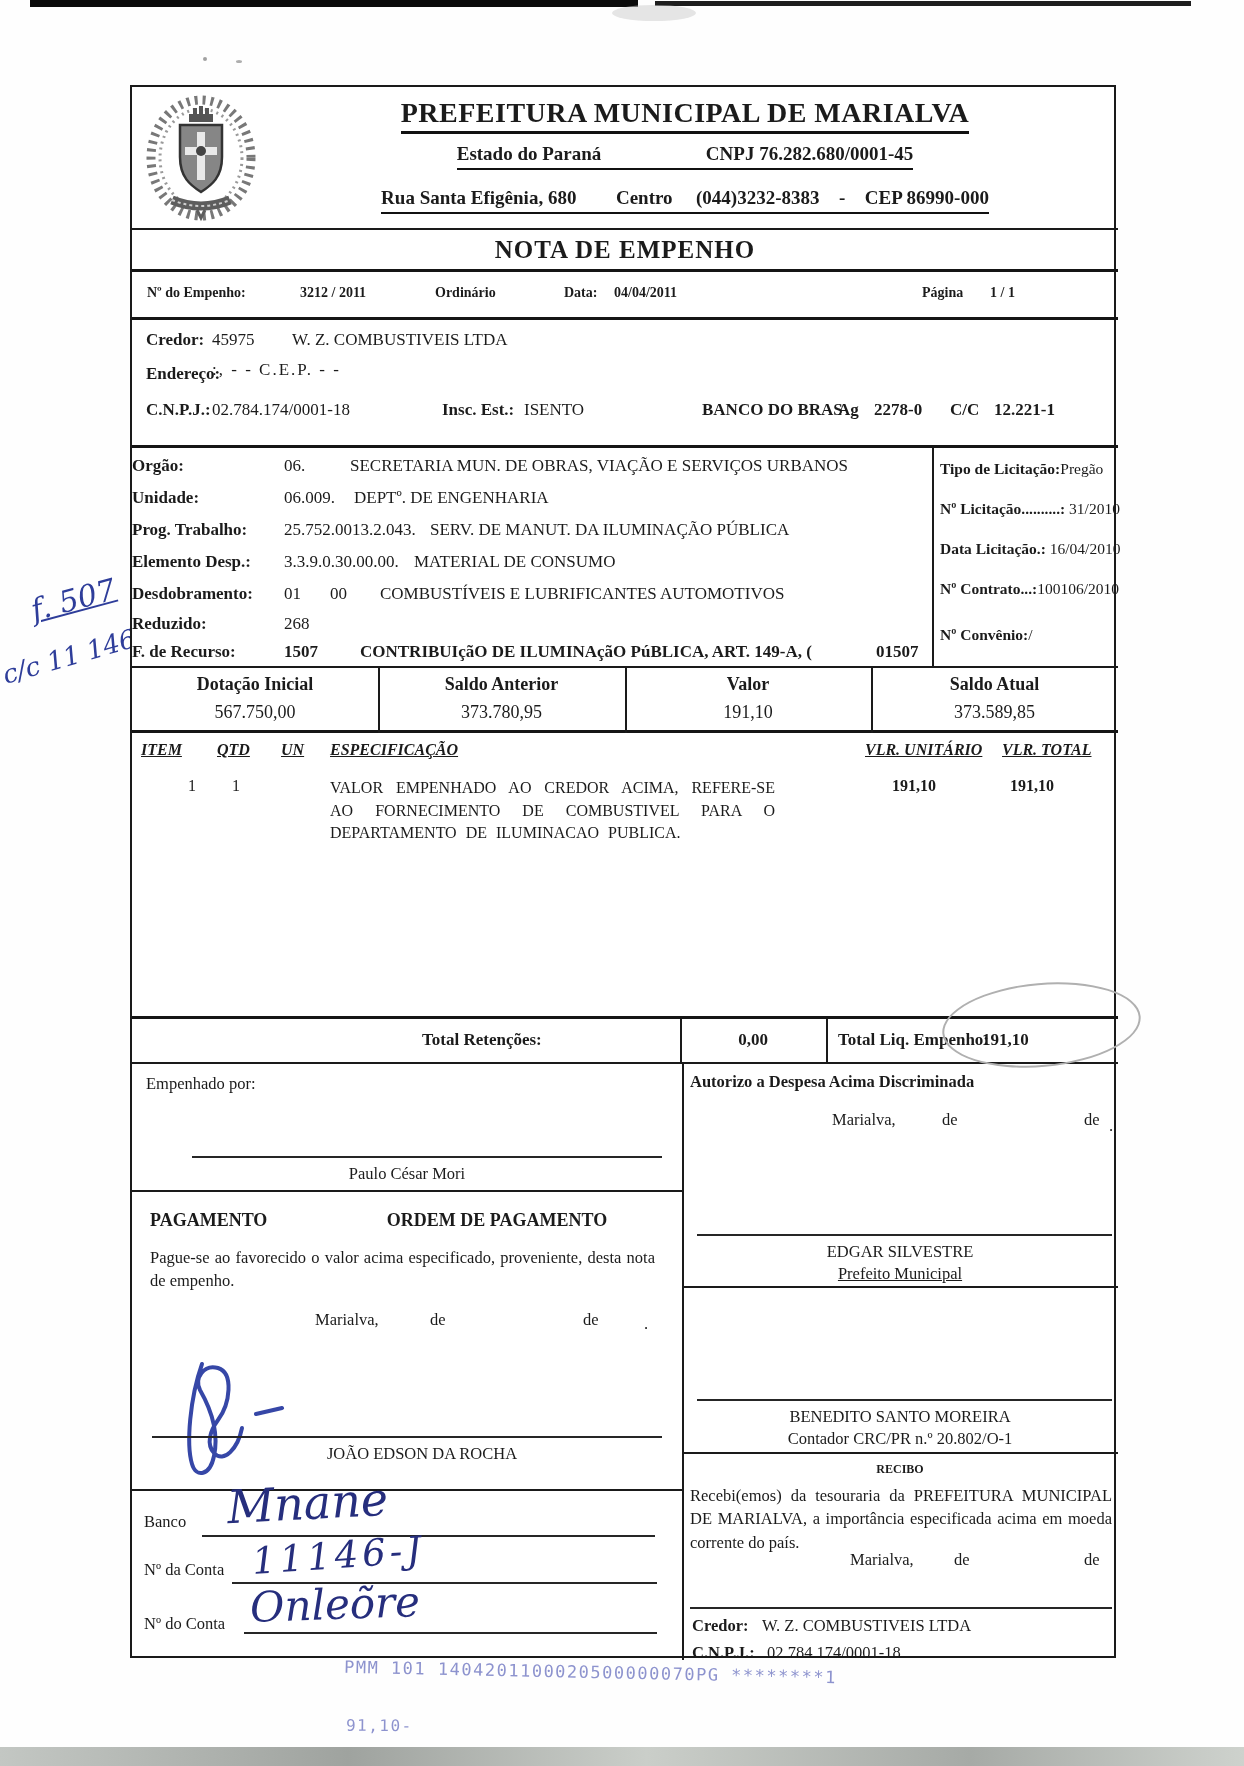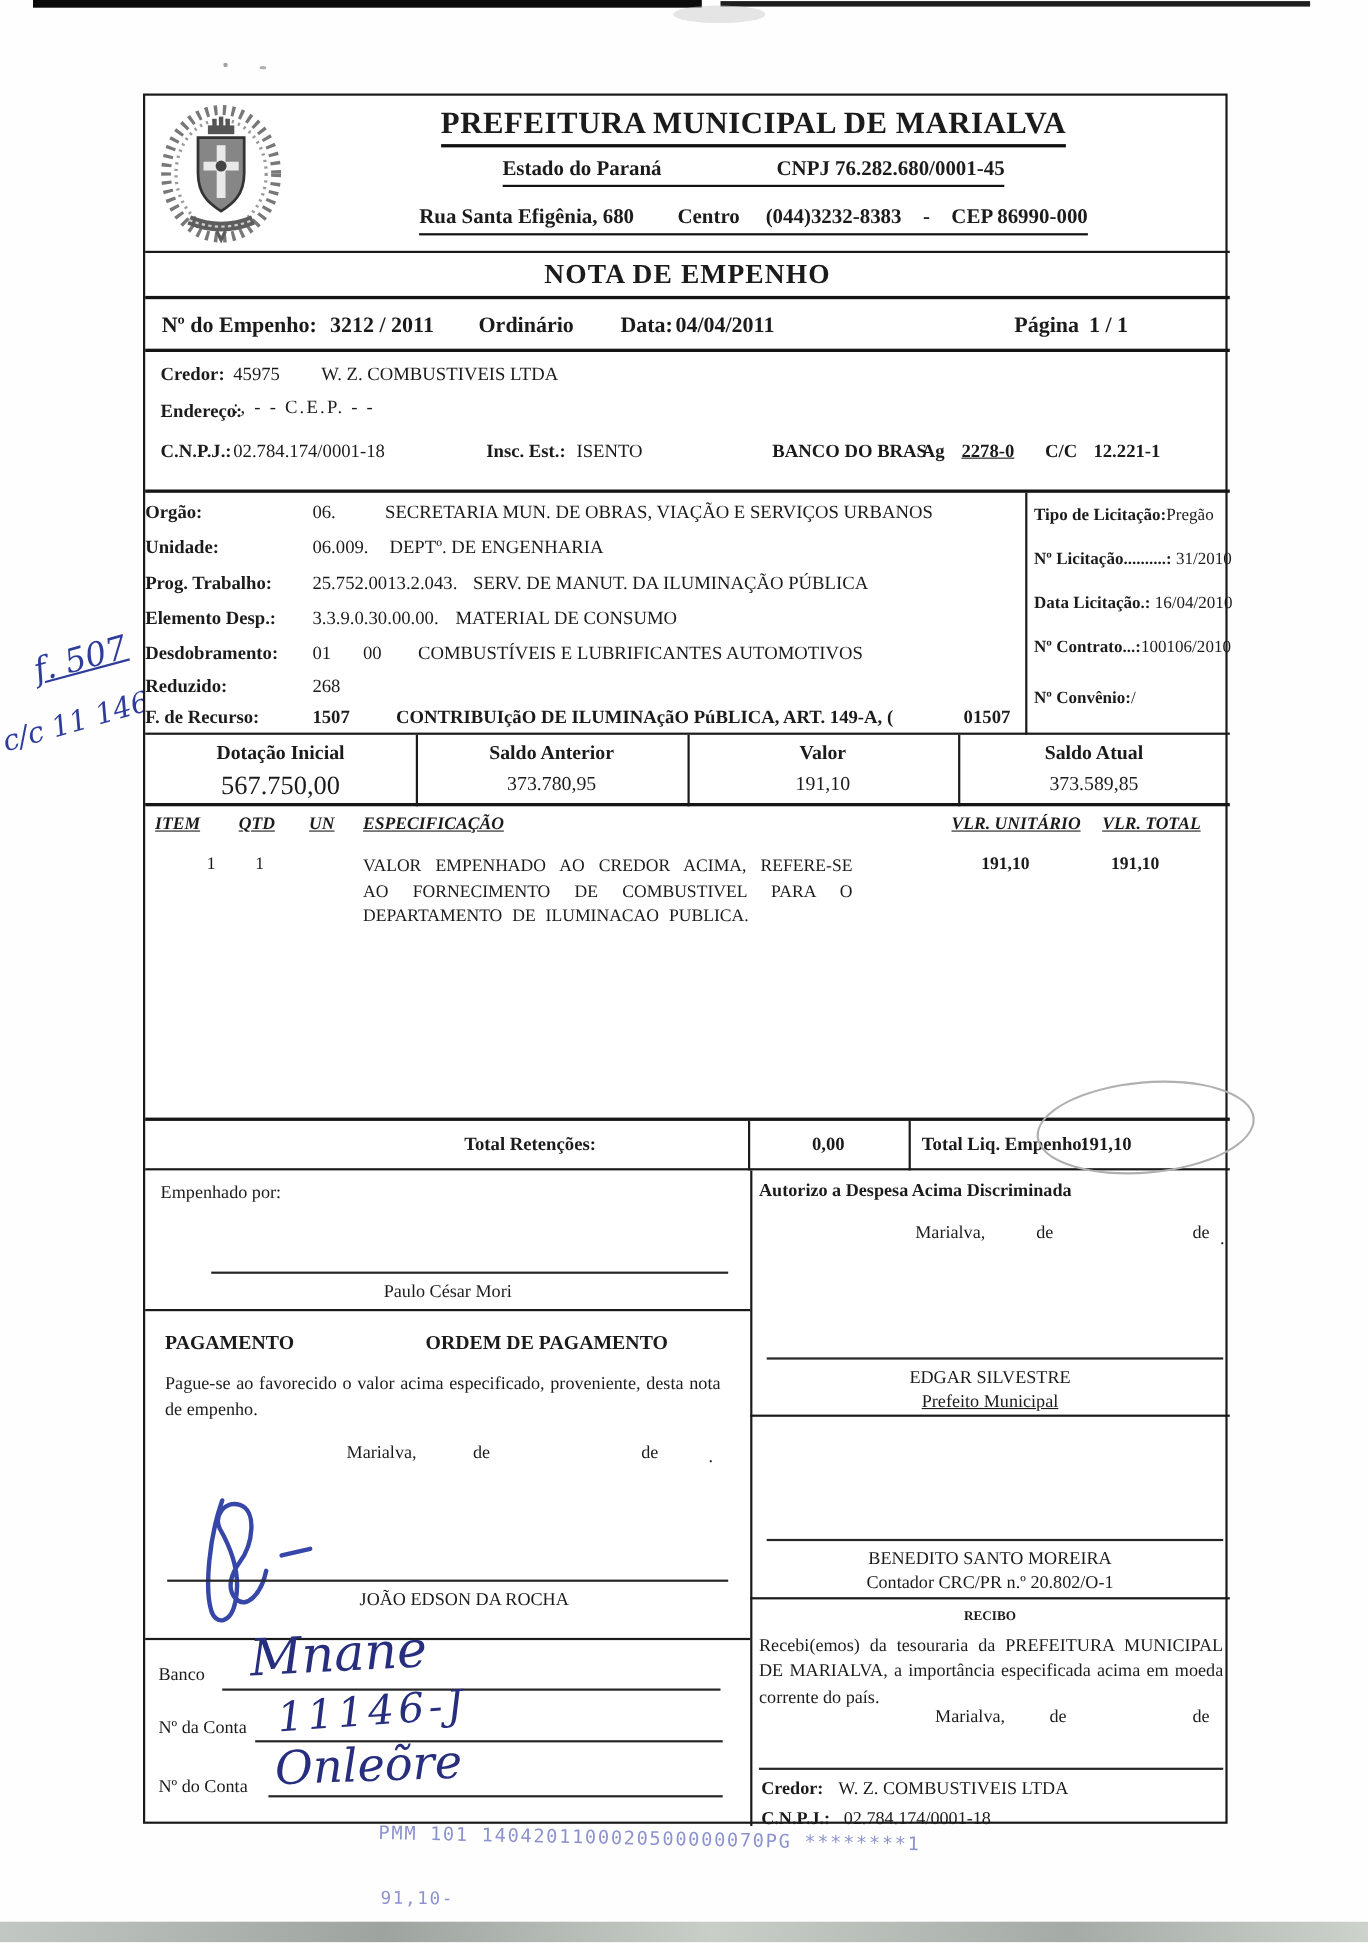--- a/index.html
+++ b/index.html
@@ -80,21 +80,21 @@
           <span style="display:inline-block;width:10px;"></span>
           <span class="b">CEP 86990-000</span>
         </span>
       </div>
     </div>
 
     <div class="sec ctr" style="top:143px;height:42px;border-bottom:3px solid #151515;">
       <span class="b" style="font-size:25px;line-height:40px;letter-spacing:1px;">NOTA  DE  EMPENHO</span>
     </div>
 
-    <div class="sec" style="top:185px;height:48px;border-bottom:3px solid #151515;font-size:20px;">
+    <div class="sec" style="top:185px;height:48px;border-bottom:3px solid #151515;font-size:14px;">
       <span class="abs b" style="left:15px;top:13px;">Nº do Empenho:</span>
       <span class="abs b" style="left:168px;top:13px;">3212 / 2011</span>
       <span class="abs b" style="left:303px;top:13px;">Ordinário</span>
       <span class="abs b" style="left:432px;top:13px;">Data:</span>
       <span class="abs b" style="left:482px;top:13px;">04/04/2011</span>
       <span class="abs b" style="left:790px;top:13px;">Página</span>
       <span class="abs b" style="left:858px;top:13px;">1 / 1</span>
     </div>
 
     <div class="sec" style="top:233px;height:128px;border-bottom:3px solid #151515;font-size:17px;">
@@ -102,21 +102,21 @@
       <span class="abs" style="left:80px;top:10px;">45975</span>
       <span class="abs" style="left:160px;top:10px;">W. Z. COMBUSTIVEIS LTDA</span>
       <span class="abs b" style="left:14px;top:44px;">Endereço:</span>
       <span class="abs" style="left:80px;top:40px;letter-spacing:2px;">:, - -  C.E.P.  -   -</span>
       <span class="abs b" style="left:14px;top:80px;">C.N.P.J.:</span>
       <span class="abs" style="left:80px;top:80px;">02.784.174/0001-18</span>
       <span class="abs b" style="left:310px;top:80px;">Insc. Est.:</span>
       <span class="abs" style="left:392px;top:80px;">ISENTO</span>
       <span class="abs b" style="left:570px;top:80px;">BANCO DO BRAS</span>
       <span class="abs b" style="left:706px;top:80px;">Ag</span>
-      <span class="abs b" style="left:742px;top:80px;text-decoration:underline;">2278-0</span>
+      <span class="abs b" style="left:742px;top:80px;">2278-0</span>
       <span class="abs b" style="left:818px;top:80px;">C/C</span>
       <span class="abs b" style="left:862px;top:80px;">12.221-1</span>
     </div>
 
     <div class="sec" style="top:361px;height:220px;border-bottom:2px solid #1a1a1a;font-size:17px;">
 
       <span class="abs b rt" style="left:0;top:8px;width:140px;">Orgão:</span>
       <span class="abs" style="left:152px;top:8px;">06.</span>
       <span class="abs" style="left:218px;top:8px;">SECRETARIA MUN. DE OBRAS, VIAÇÃO E SERVIÇOS URBANOS</span>
 
@@ -163,21 +163,21 @@
           <span class="b">Nº Convênio:</span><span>/</span>
         </div>
       </div>
     </div>
 
     <div class="sec" style="top:581px;height:65px;border-bottom:3px solid #151515;">
       <div class="vline" style="left:246px;top:0;height:65px;"></div>
       <div class="vline" style="left:493px;top:0;height:65px;"></div>
       <div class="vline" style="left:739px;top:0;height:65px;"></div>
       <div class="abs ctr" style="left:0;top:6px;width:246px;"><span class="b" style="font-size:18px;">Dotação Inicial</span></div>
-      <div class="abs ctr" style="left:0;top:34px;width:246px;"><span style="font-size:24px;">567.750,00</span></div>
+      <div class="abs ctr" style="left:0;top:34px;width:246px;"><span style="font-size:18px;">567.750,00</span></div>
       <div class="abs ctr" style="left:246px;top:6px;width:247px;"><span class="b" style="font-size:18px;">Saldo Anterior</span></div>
       <div class="abs ctr" style="left:246px;top:34px;width:247px;"><span style="font-size:18px;">373.780,95</span></div>
       <div class="abs ctr" style="left:493px;top:6px;width:246px;"><span class="b" style="font-size:18px;">Valor</span></div>
       <div class="abs ctr" style="left:493px;top:34px;width:246px;"><span style="font-size:18px;">191,10</span></div>
       <div class="abs ctr" style="left:739px;top:6px;width:247px;"><span class="b" style="font-size:18px;">Saldo Atual</span></div>
       <div class="abs ctr" style="left:739px;top:34px;width:247px;"><span style="font-size:18px;">373.589,85</span></div>
     </div>
 
     <div class="sec" style="top:646px;height:283px;font-size:16px;">
       <span class="abs b" style="left:9px;top:8px;font-style:italic;text-decoration:underline;">ITEM</span>

